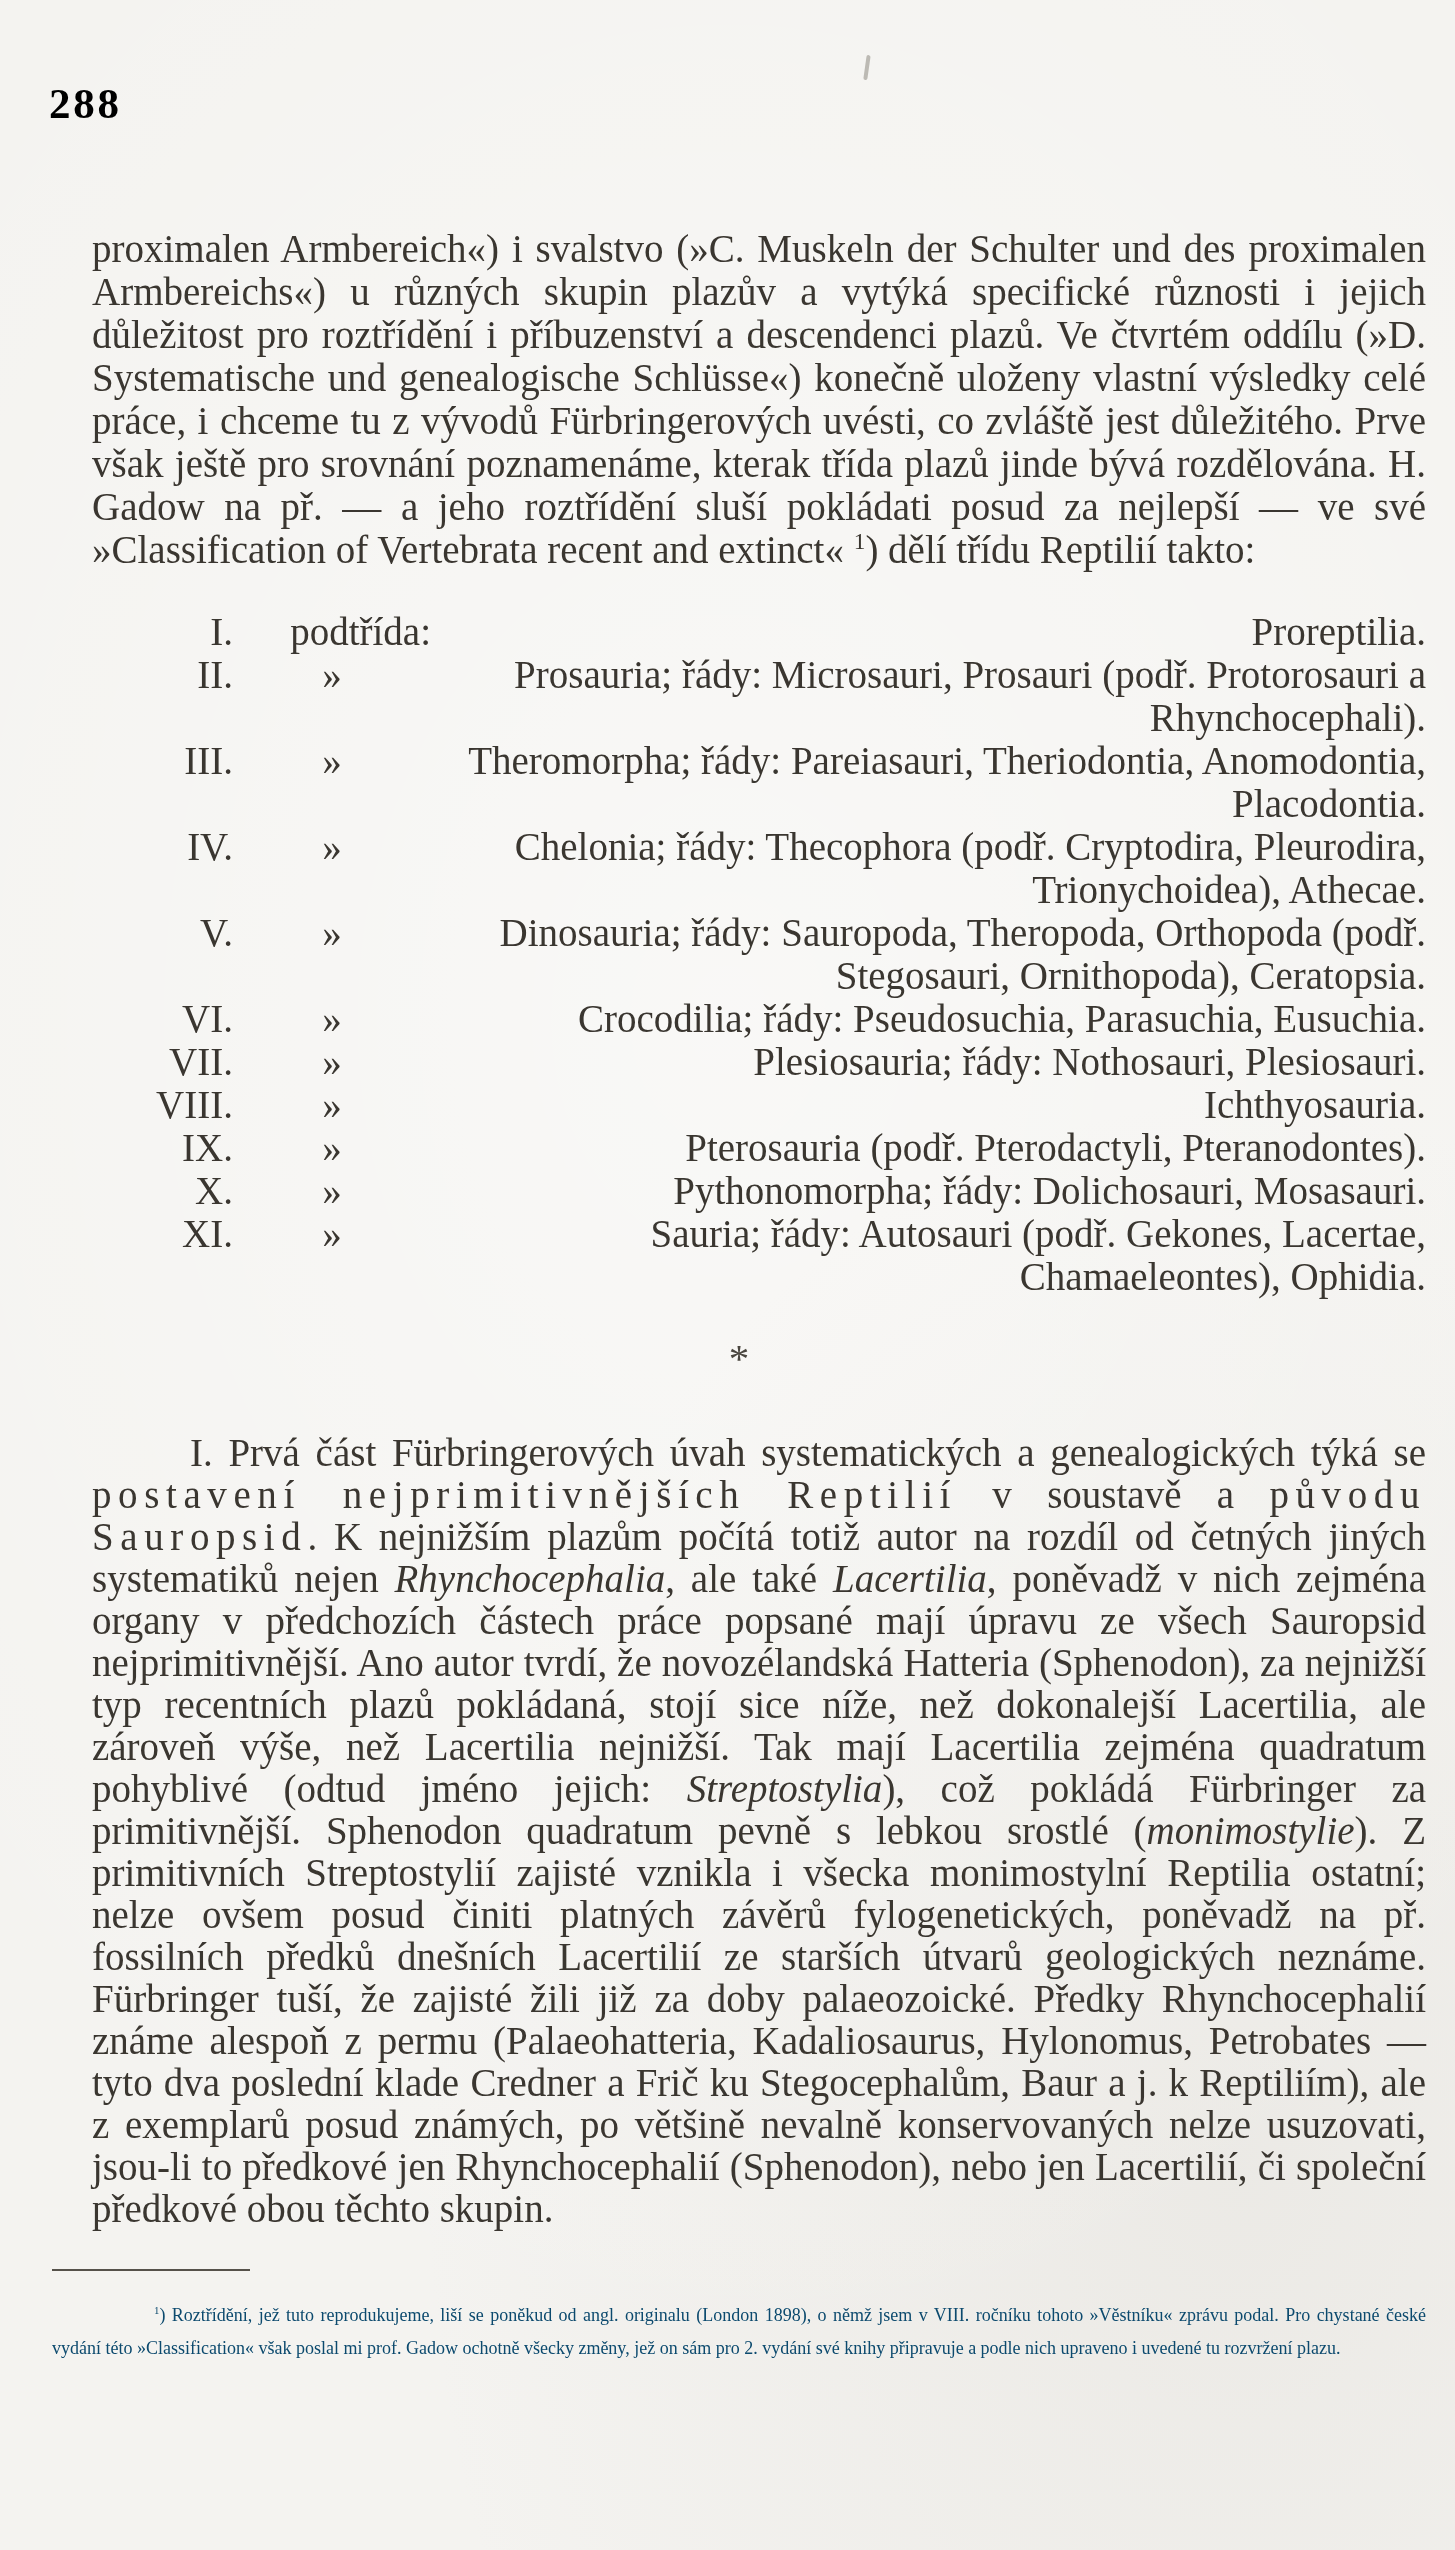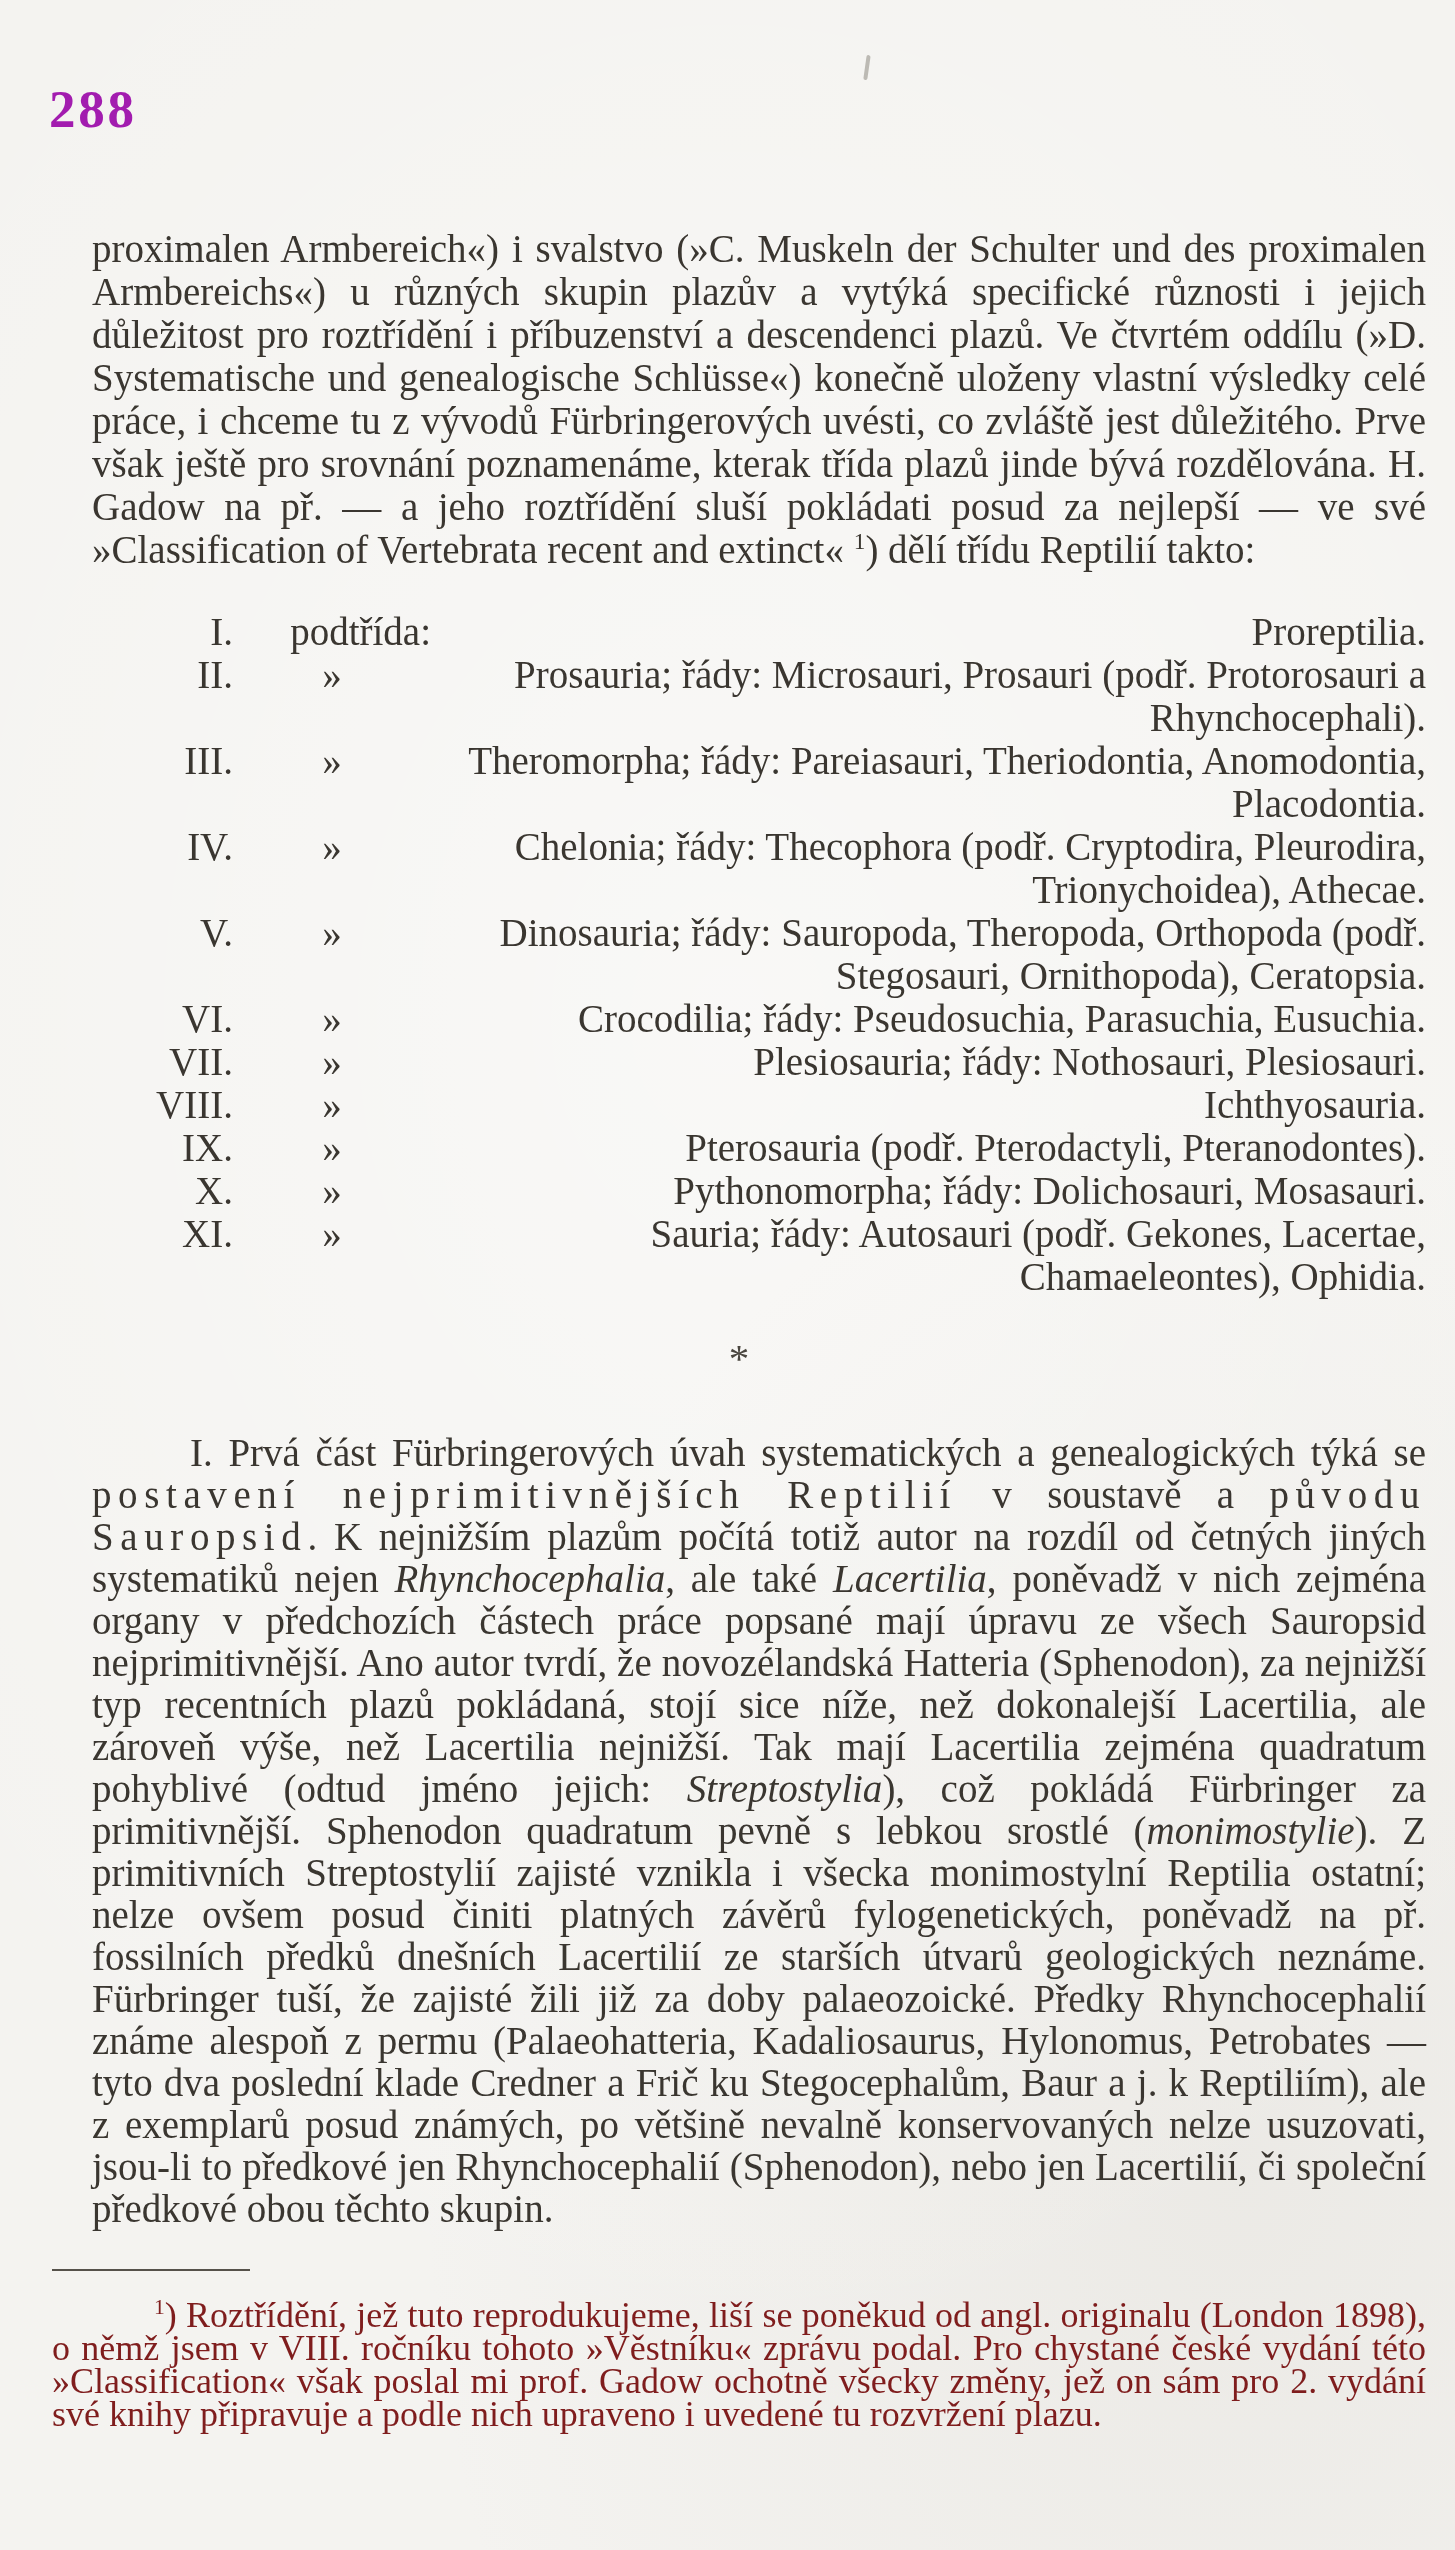--- a/index.html
+++ b/index.html
@@ -13,22 +13,22 @@
   }
   .paper-texture {
     position: absolute; inset: 0;
     background:
       radial-gradient(ellipse 120% 90% at 50% 40%, rgba(255,255,255,0.45), rgba(0,0,0,0) 60%),
       radial-gradient(ellipse 80% 60% at 85% 85%, rgba(210,206,198,0.25), rgba(0,0,0,0) 70%);
     pointer-events: none;
   }
   .pagenum {
     position: absolute; left: 49px; top: 79px;
-    font-size: 53px; font-weight: 700; letter-spacing: 2.8px;
-    color: #a21caf;
+    font-size: 43px; font-weight: 700; letter-spacing: 2.8px;
+    color: #000000;
     text-align: center;
   }
   .scan-speck {
     position: absolute; left: 865px; top: 55px;
     width: 3.8px; height: 24.5px; border-radius: 1.9px;
     background: rgba(120,115,105,0.45); transform: rotate(8deg);
   }
   .column {
     position: absolute; left: 52px; top: 188px; width: 1374px;
   }
@@ -57,24 +57,24 @@
   .sp  { letter-spacing: 6.6px; }
   .i   { font-style: italic; }
   .sup { vertical-align: super; font-size: 60%; line-height: 0; }
   .footrule {
     margin-top: 13px;
     width: 198px; height: 0;
     border-top: 2.8px solid #55514a;
   }
   .footnote {
     margin-top: 28px;
-    font-size: 36px; line-height: 33px;
+    font-size: 18px; line-height: 33px;
     text-indent: 102px;
     text-align: justify;
-    color: #7f1d1d;
+    color: #0c4a6e;
   }
 </style>
 </head>
 <body>
 
 <div class="paper-texture"></div>
 <div class="scan-speck"></div>
 
 <div class="pagenum">288</div>
 

